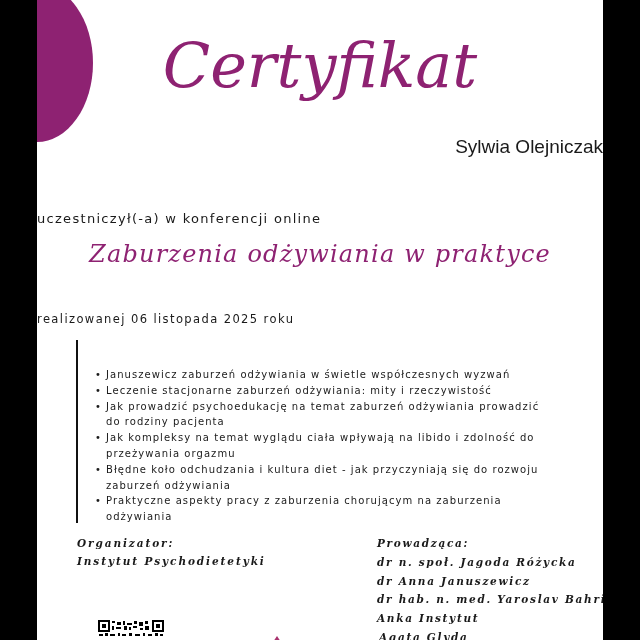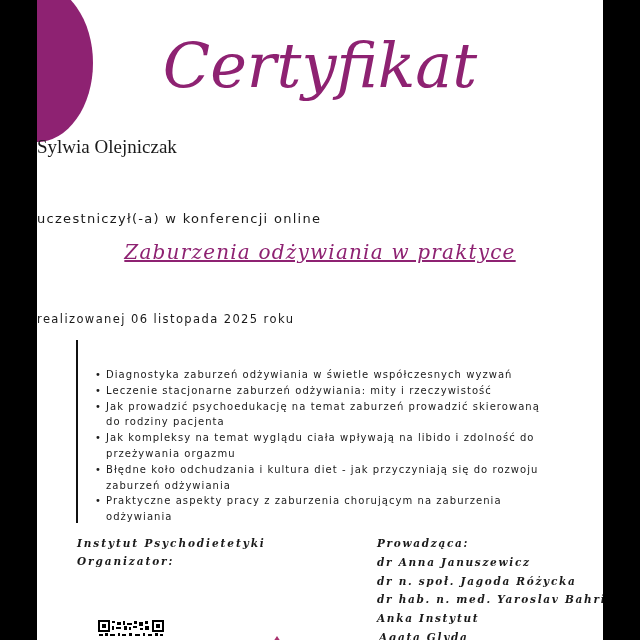--- a/index.html
+++ b/index.html
@@ -39,22 +39,22 @@
       font-size: 62px;
       line-height: 80px;
       color: #8e2272;
       letter-spacing: 0px;
     }
     .name {
       position: absolute;
       left: 0;
       width: 566px;
       top: 136px;
-      text-align: left;
-      font-family: Liberation Serif, serif;
+      text-align: right;
+      font-family: Liberation Sans, sans-serif;
       font-size: 19px;
       color: #1a1a1a;
     }
     .participated {
       position: absolute;
       left: 0;
       width: 566px;
       top: 211px;
       text-align: left;
       font-family: "DejaVu Sans", sans-serif;
@@ -63,24 +63,23 @@
       color: #1a1a1a;
     }
     .conference {
       position: absolute;
       left: 0;
       width: 566px;
       top: 240px;
       text-align: center;
       font-family: "DejaVu Serif", serif;
       font-style: italic;
-      font-size: 20px;
+      font-size: 24px;
       letter-spacing: 1.2px;
       color: #8e2272;
-      text-decoration: underline;
     }
     .date-line {
       position: absolute;
       left: 0;
       width: 566px;
       top: 312px;
       text-align: left;
       font-family: "DejaVu Sans", sans-serif;
       font-size: 11.5px;
       letter-spacing: 1.4px;
@@ -181,57 +180,57 @@
   <div class="name">Sylwia Olejniczak</div>
   <div class="participated">uczestniczył(-a) w konferencji online</div>
   <div class="conference">Zaburzenia odżywiania w praktyce</div>
   <div class="date-line">realizowanej 06 listopada 2025 roku</div>
 
   <div class="vrule"></div>
 
   <ul class="topics">
     <li>
       <span class="bullet">•</span>
-      <span>Diagnostyka zaburzeń odżywiania w świetle współczesnych wyzwań</span>
+      <span>Januszewicz zaburzeń odżywiania w świetle współczesnych wyzwań</span>
     </li>
     <li>
       <span class="bullet">•</span>
       <span>Leczenie stacjonarne zaburzeń odżywiania: mity i rzeczywistość</span>
     </li>
     <li>
       <span class="bullet">•</span>
-      <span>Jak prowadzić psychoedukację na temat zaburzeń prowadzić skierowaną</span><br>
+      <span>Jak prowadzić psychoedukację na temat zaburzeń odżywiania prowadzić</span><br>
       <span>do rodziny pacjenta</span>
     </li>
     <li>
       <span class="bullet">•</span>
       <span>Jak kompleksy na temat wyglądu ciała wpływają na libido i zdolność do</span><br>
       <span>przeżywania orgazmu</span>
     </li>
     <li>
       <span class="bullet">•</span>
       <span>Błędne koło odchudzania i kultura diet - jak przyczyniają się do rozwoju</span><br>
       <span>zaburzeń odżywiania</span>
     </li>
     <li>
       <span class="bullet">•</span>
       <span>Praktyczne aspekty pracy z zaburzenia chorującym na zaburzenia</span><br>
       <span>odżywiania</span>
     </li>
   </ul>
 
   <div class="organizer">
+    <div>Organizator:</div>
     <div>Instytut Psychodietetyki</div>
-    <div>Organizator:</div>
   </div>
 
   <div class="leaders">
     <div>Prowadząca:</div>
+    <div>dr n. społ. Jagoda Różycka</div>
     <div>dr Anna Januszewicz</div>
-    <div>dr n. społ. Jagoda Różycka</div>
     <div>dr hab. n. med. Yaroslav Bahriy</div>
     <div>Anka Instytut</div>
     <div class="last">Agata Glyda</div>
   </div>
 
   <svg class="qr" viewBox="0 0 66 30">
     <rect x="0" y="0" width="66" height="30" fill="#ffffff"></rect>
     <rect x="1" y="1" width="10" height="10" fill="none" stroke="#000" stroke-width="2"></rect>
     <rect x="4" y="4" width="4" height="4" fill="#000"></rect>
     <rect x="55" y="1" width="10" height="10" fill="none" stroke="#000" stroke-width="2"></rect>

